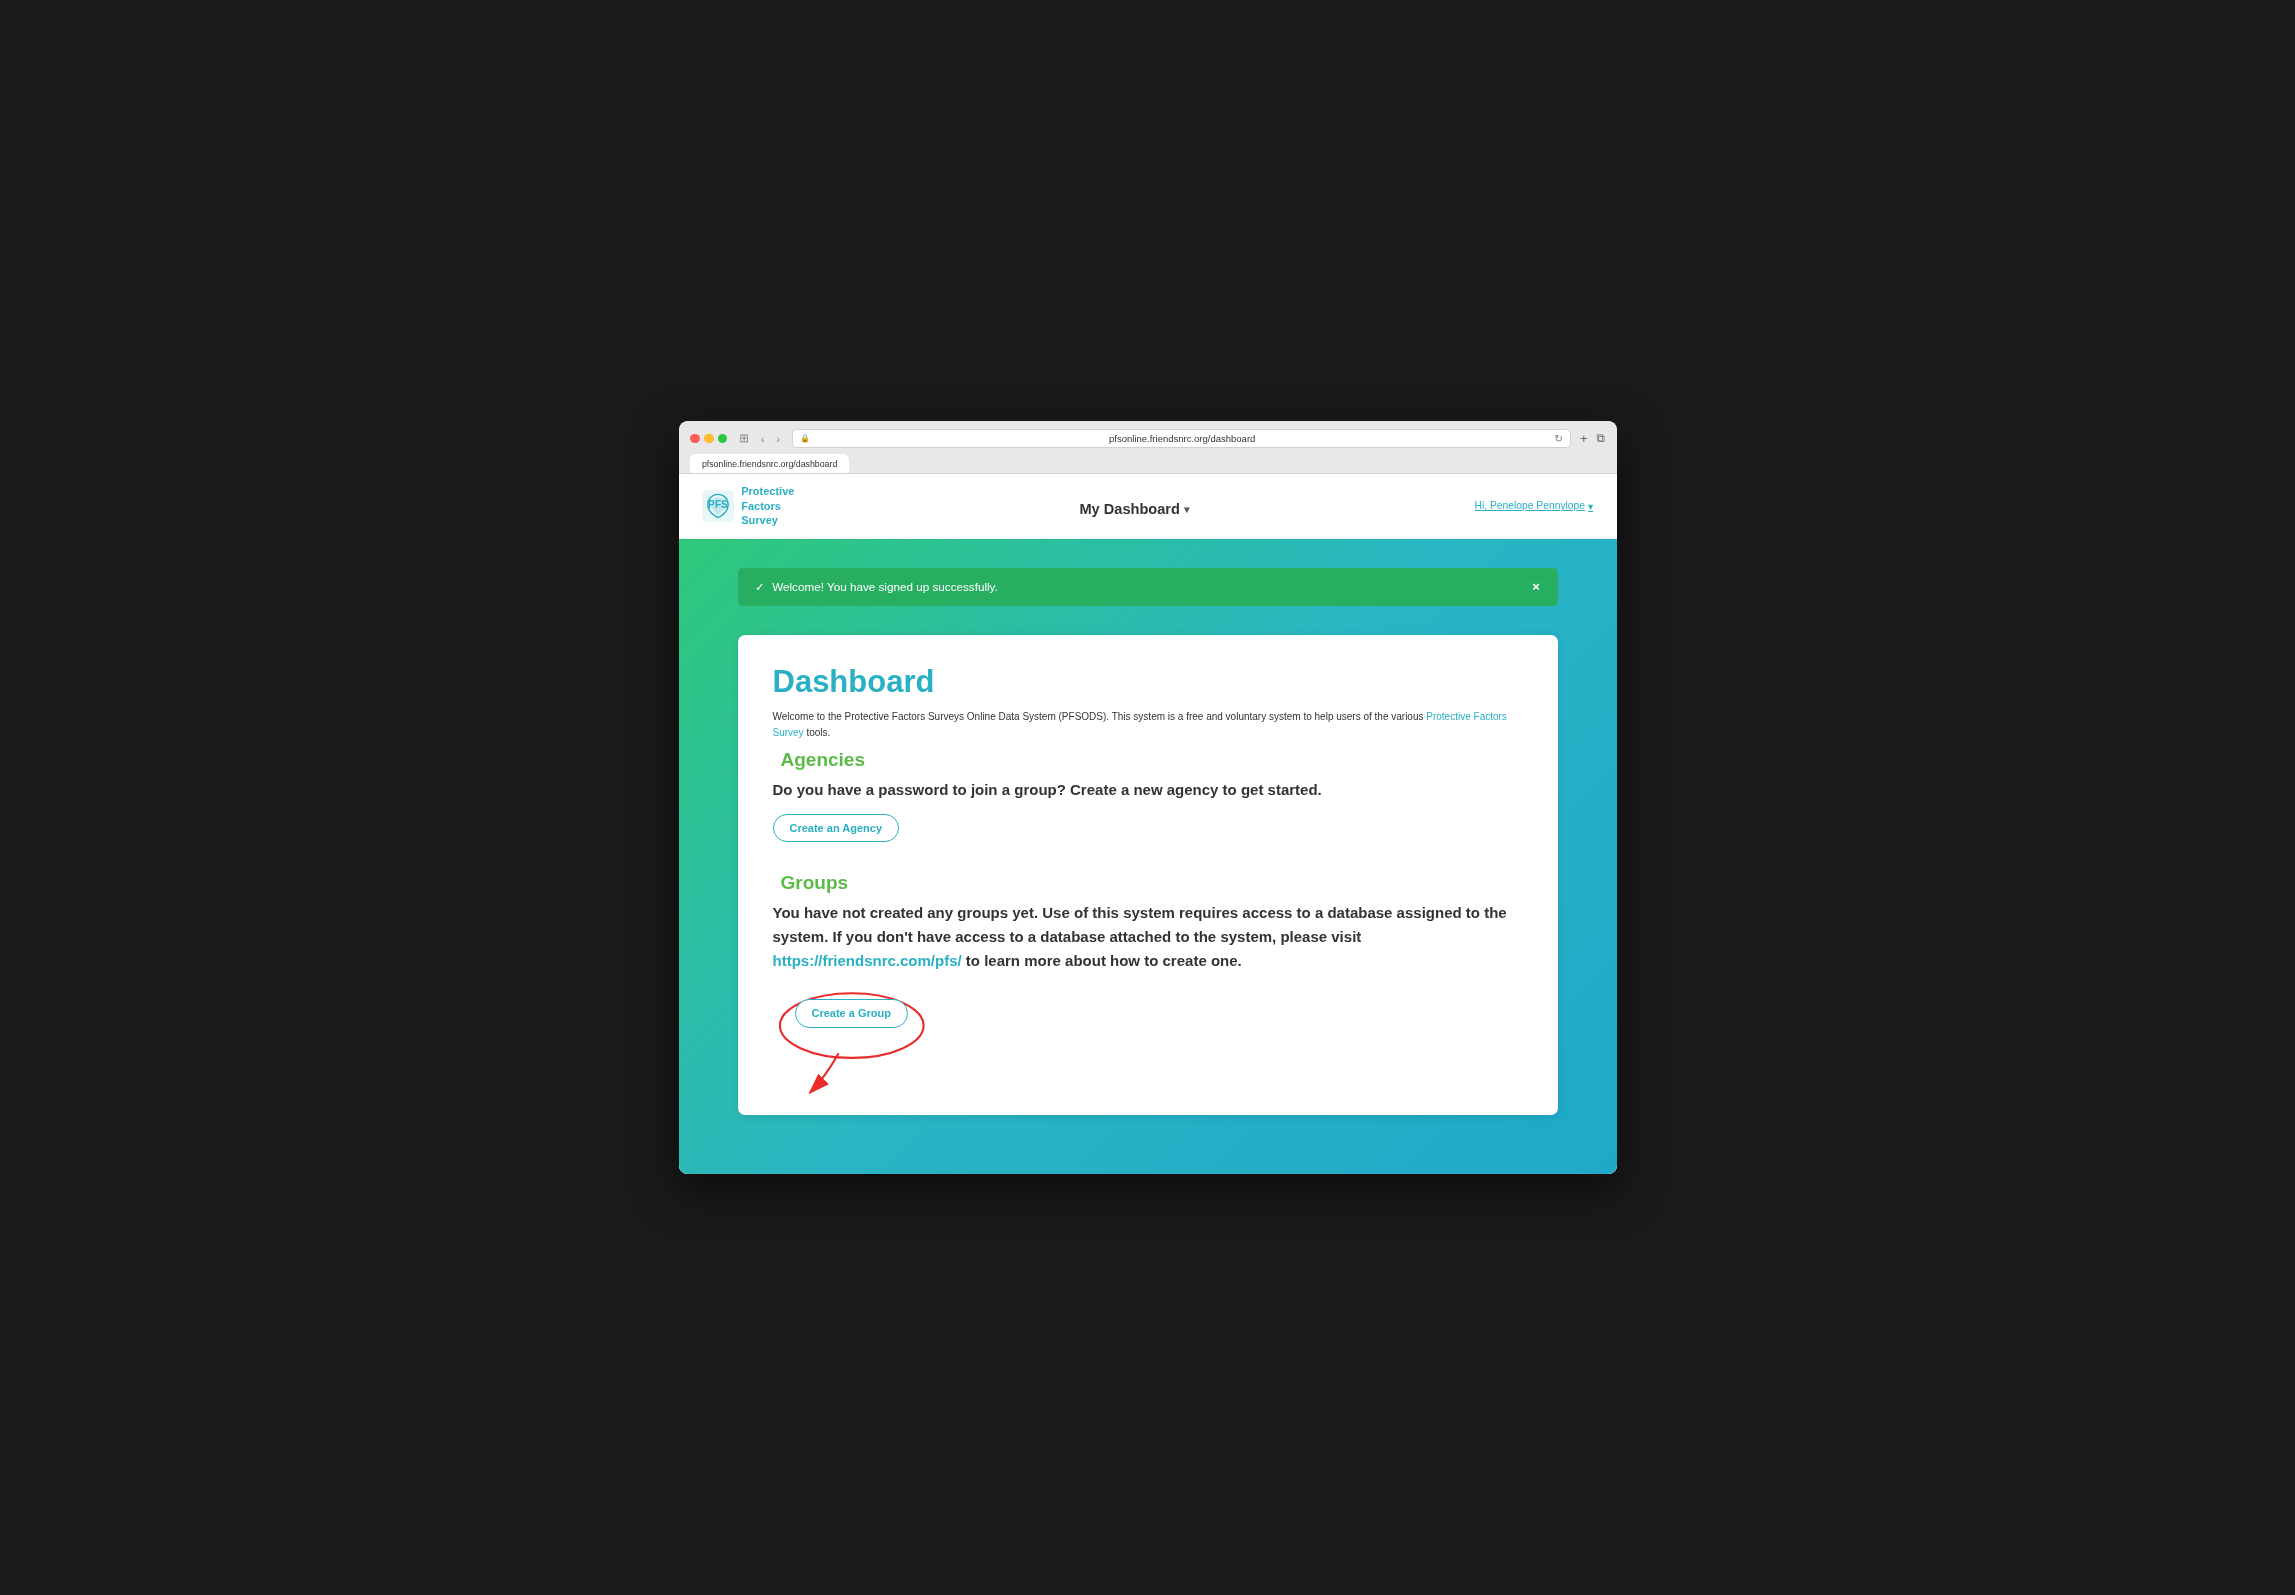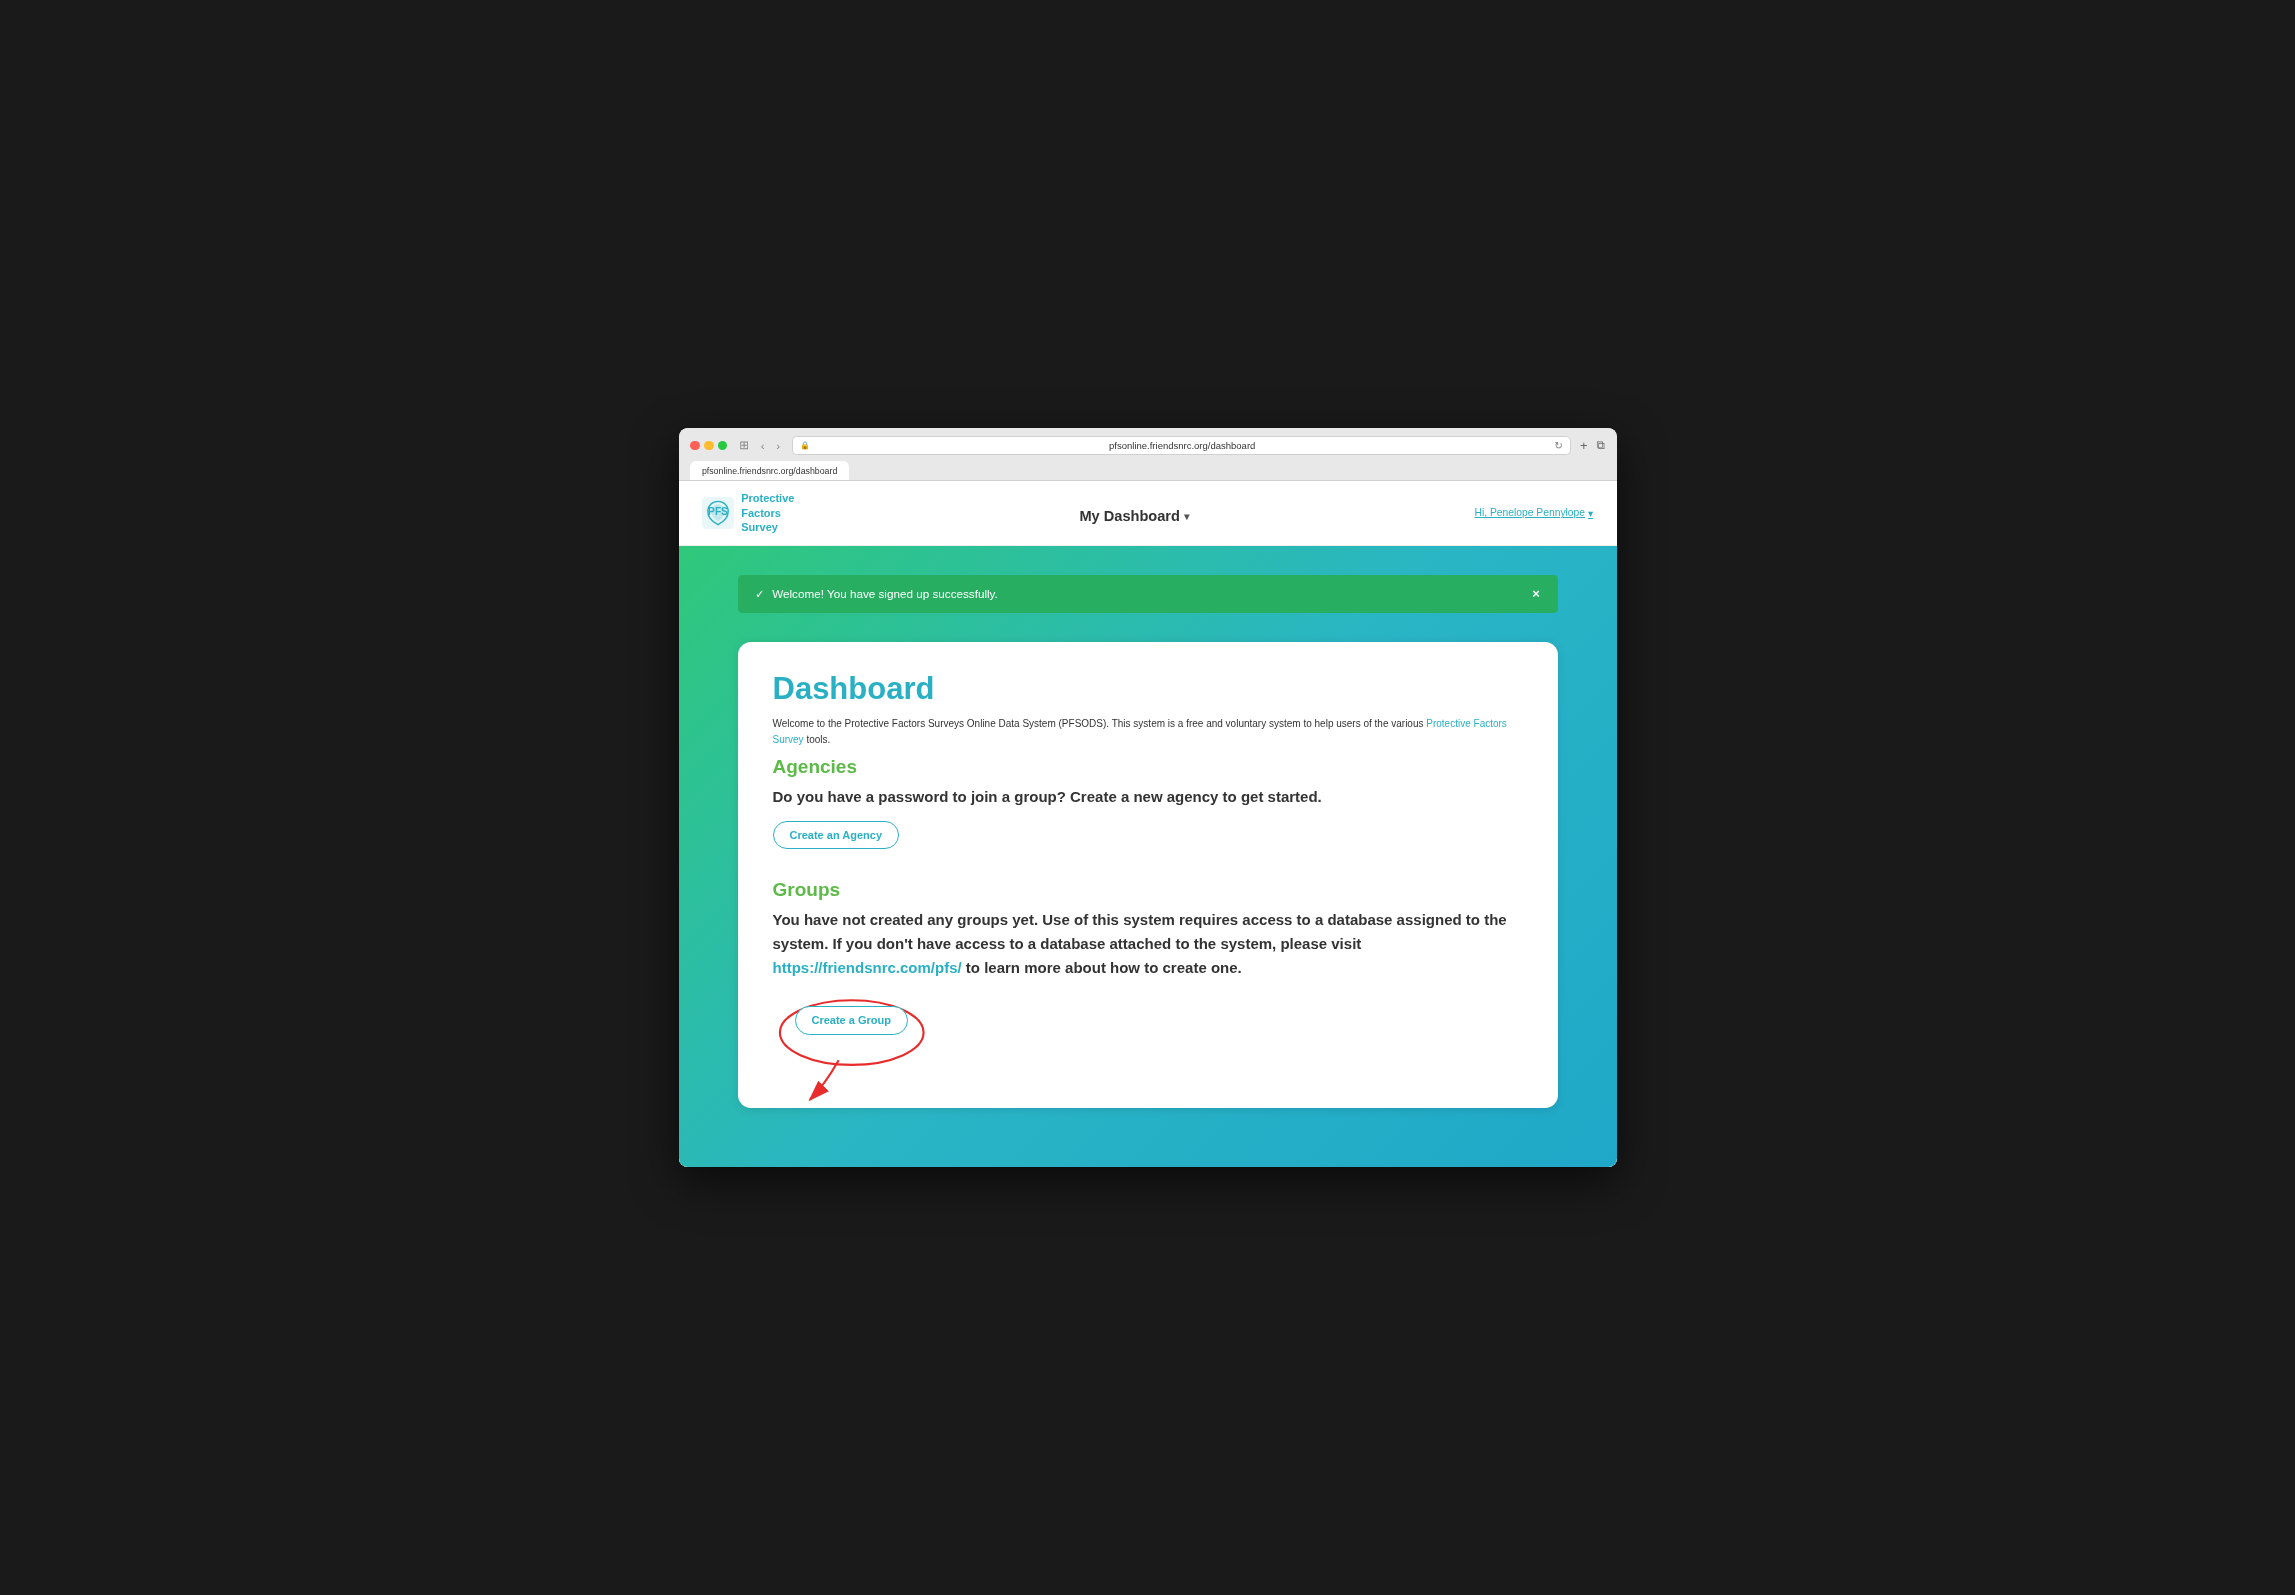--- a/index.html
+++ b/index.html
@@ -207,22 +207,22 @@
       border: none;
       color: white;
       font-size: 13px;
       cursor: pointer;
       font-weight: bold;
     }
 
     
     .dashboard-card {
       background: white;
-      border-radius: 13px;
-      padding: 29px 35px 35px;
+      border-radius: 7px;
+      padding: 29px 35px 49px;
       box-shadow: 0 1.5px 8.8px rgba(0,0,0,0.1);
     }
 
     .dashboard-title {
       font-size: 31px;
       font-weight: 800;
       color: #2ab0c5;
       margin-bottom: 8.8px;
     }
 
@@ -236,20 +236,21 @@
     .dashboard-intro a {
       color: #2ab0c5;
       text-decoration: none;
     }
 
     .section-title {
       font-size: 19px;
       font-weight: 700;
       color: #5cba47;
       margin-bottom: 7.3px;
+      margin-left: 8px;
     }
 
     .section-desc {
       font-size: 15px;
       color: #333;
       margin-bottom: 11.7px;
       line-height: 1.6;
       font-weight: bold;
     }
 

